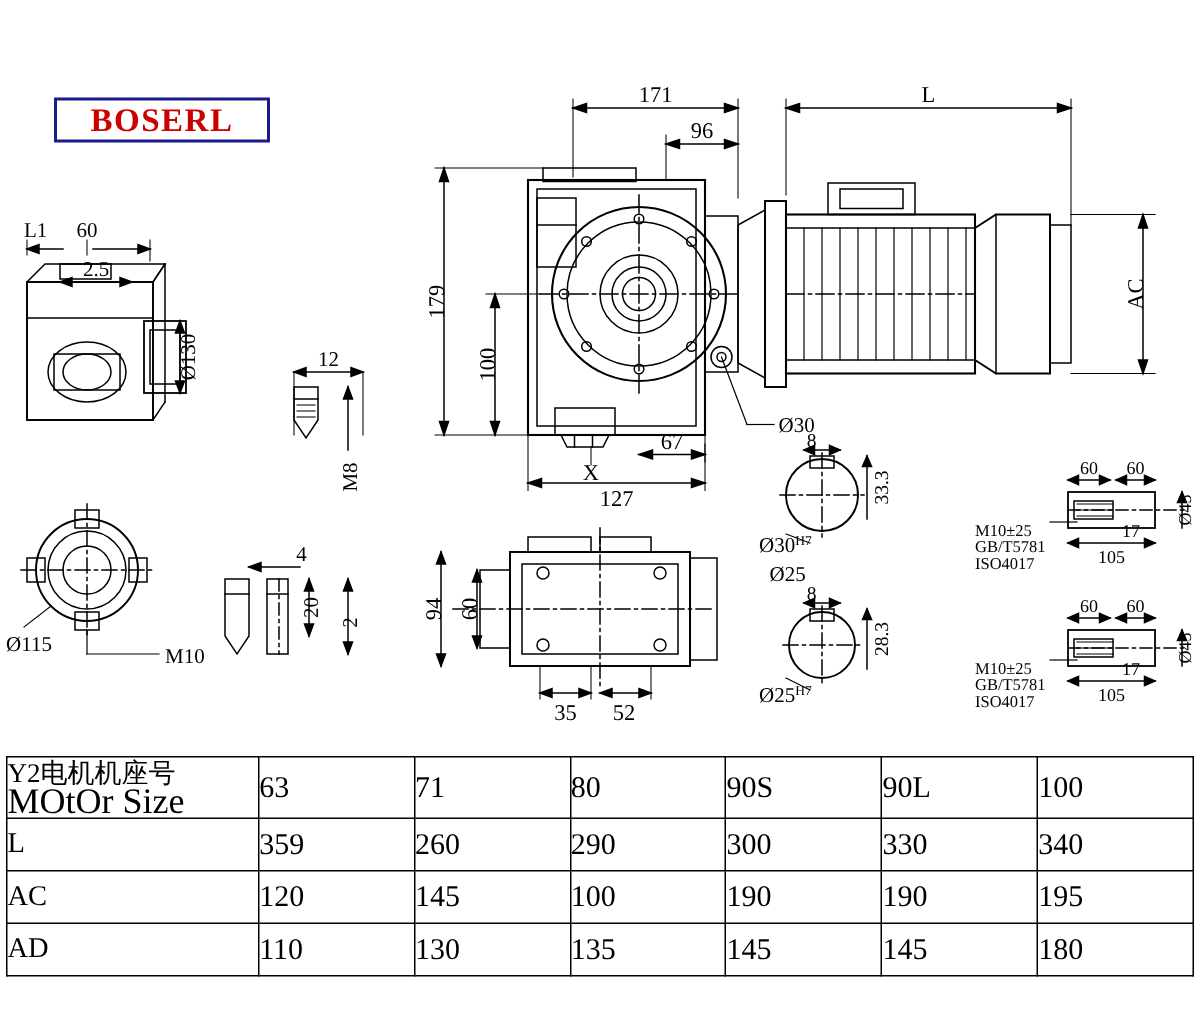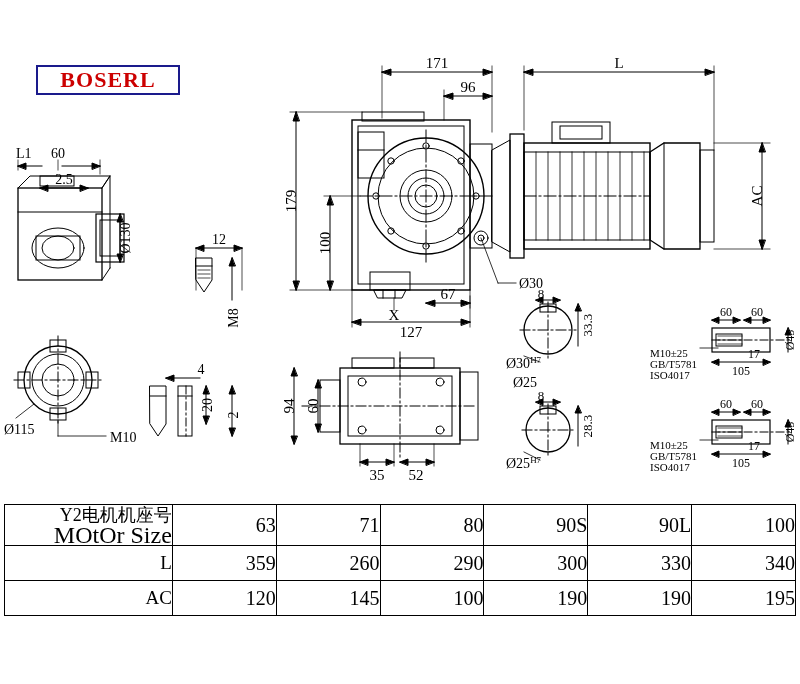--- a/index.html
+++ b/index.html
@@ -37,21 +37,21 @@
 
   
   .spec-table {
     position:absolute; left:4px; top:504px;
     width:792px;
     border-collapse:collapse;
     font-family:"Liberation Serif", serif;
   }
   .spec-table td {
     border:1px solid #000;
-    text-align:right;
+    text-align:left;
     font-size:20px;
     height:35px;
     padding:0;
   }
   .spec-table td.rowhead { width:168px; font-size:19px; }
   .spec-table td.datacell { width:104px; }
   .hdr-cn { font-size:18px; line-height:20px; display:block; }
   .hdr-en { font-size:24px; line-height:20px; display:block; }
   .hdr-cell { padding:2px 0; height:50px; }
 </style>
@@ -432,16 +432,25 @@
       </tr>
       <tr>
         <td class="rowhead">AC</td>
         <td class="datacell">120</td>
         <td class="datacell">145</td>
         <td class="datacell">100</td>
         <td class="datacell">190</td>
         <td class="datacell">190</td>
         <td class="datacell">195</td>
       </tr>
+      <tr>
+        <td class="rowhead">AD</td>
+        <td class="datacell">110</td>
+        <td class="datacell">130</td>
+        <td class="datacell">135</td>
+        <td class="datacell">145</td>
+        <td class="datacell">145</td>
+        <td class="datacell">180</td>
+      </tr>
     </tbody>
   </table>
 
 </div>
 
 </body></html>

